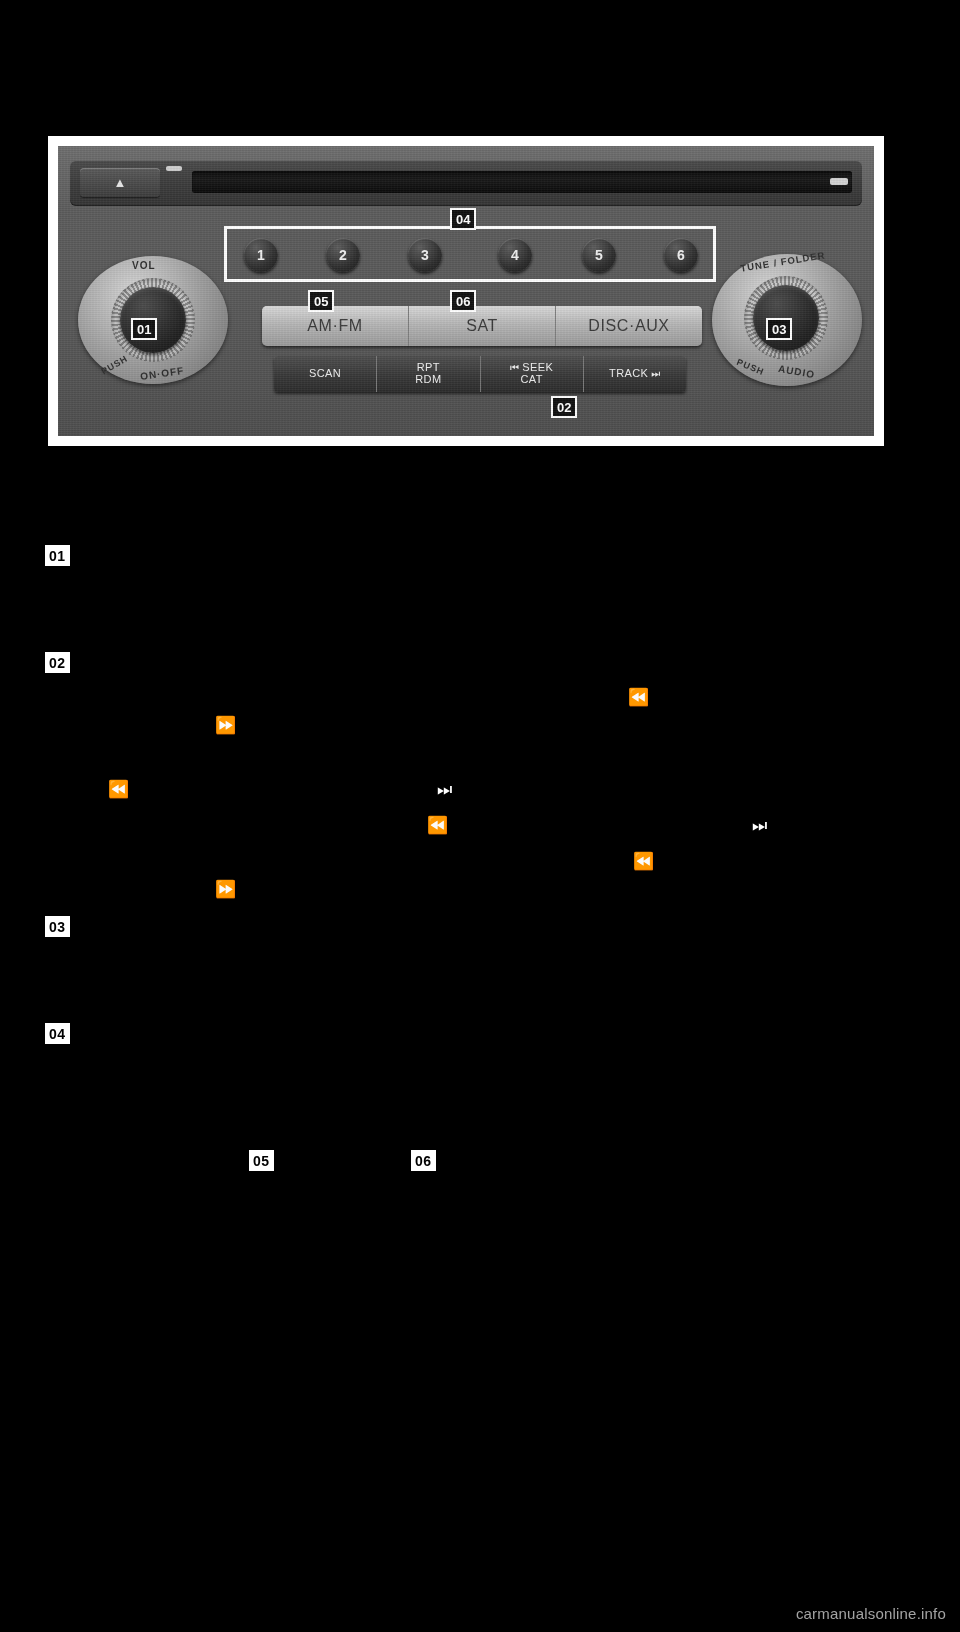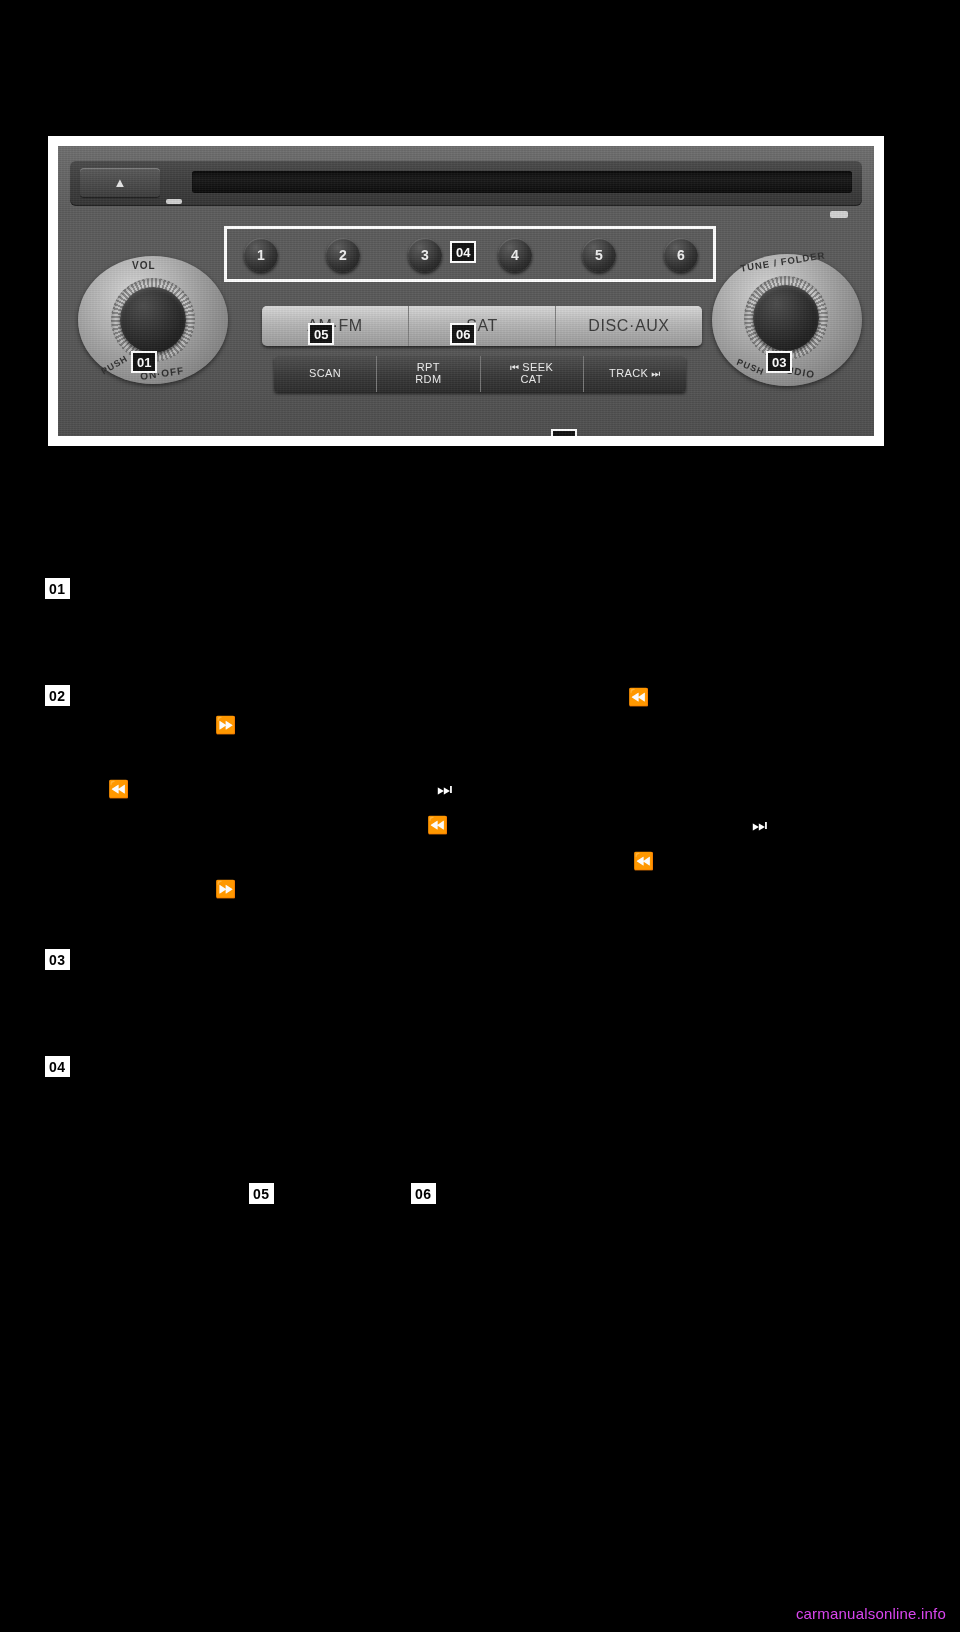--- a/index.html
+++ b/index.html
@@ -36,21 +36,21 @@
     background: #111111;
     color: #ffffff;
     border: 2px solid #ffffff;
     font-family: "Liberation Sans", sans-serif;
     font-weight: bold;
     font-size: 13px;
     line-height: 1;
     padding: 3px 4px 2px 4px;
     text-align: center;
   }
-  .abs { position: absolute; margin-top: 33px; }
+  .abs { position: absolute; }
 
   
   #photo-panel {
     position: absolute;
     left: 48px;
     top: 136px;
     width: 836px;
     height: 310px;
     background: #ffffff;
     box-sizing: border-box;
@@ -227,21 +227,21 @@
     line-height: 1;
     letter-spacing: -1px;
     white-space: nowrap;
   }
 
   
   #footer-watermark {
     position: absolute;
     right: 14px;
     bottom: 10px;
-    color: #d946ef;
+    color: #a3a3a3;
     font-size: 15px;
     font-family: "Liberation Sans", sans-serif;
     letter-spacing: .2px;
   }
 </style>
 </head>
 <body>
 
 <div id="photo-panel">
   <div id="radio-unit">

